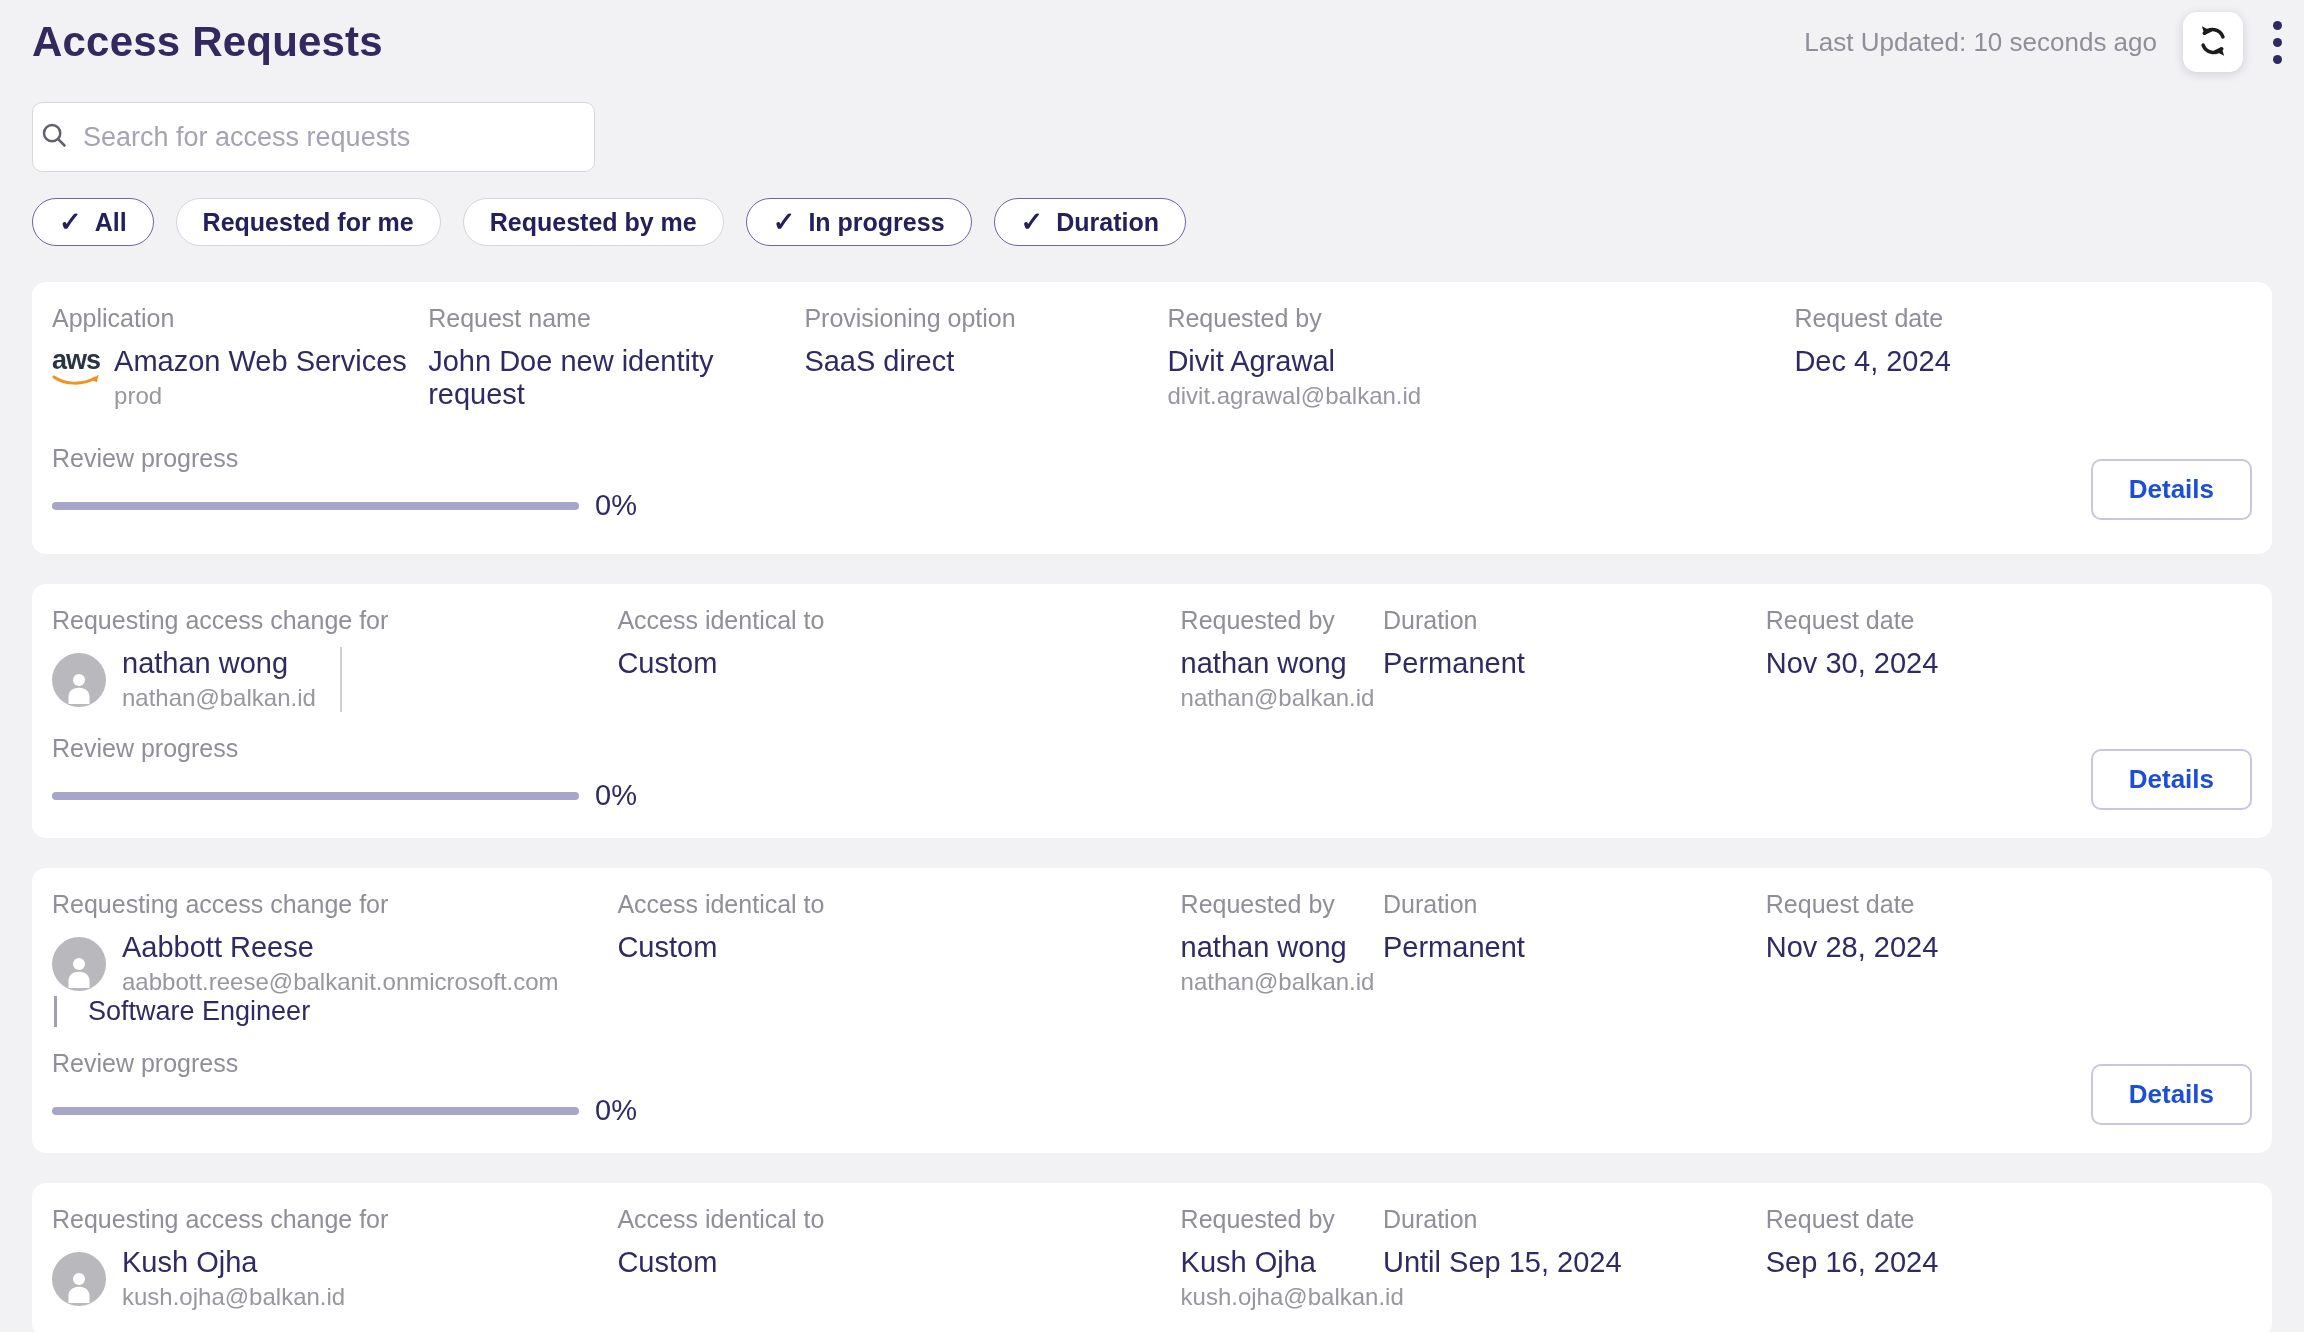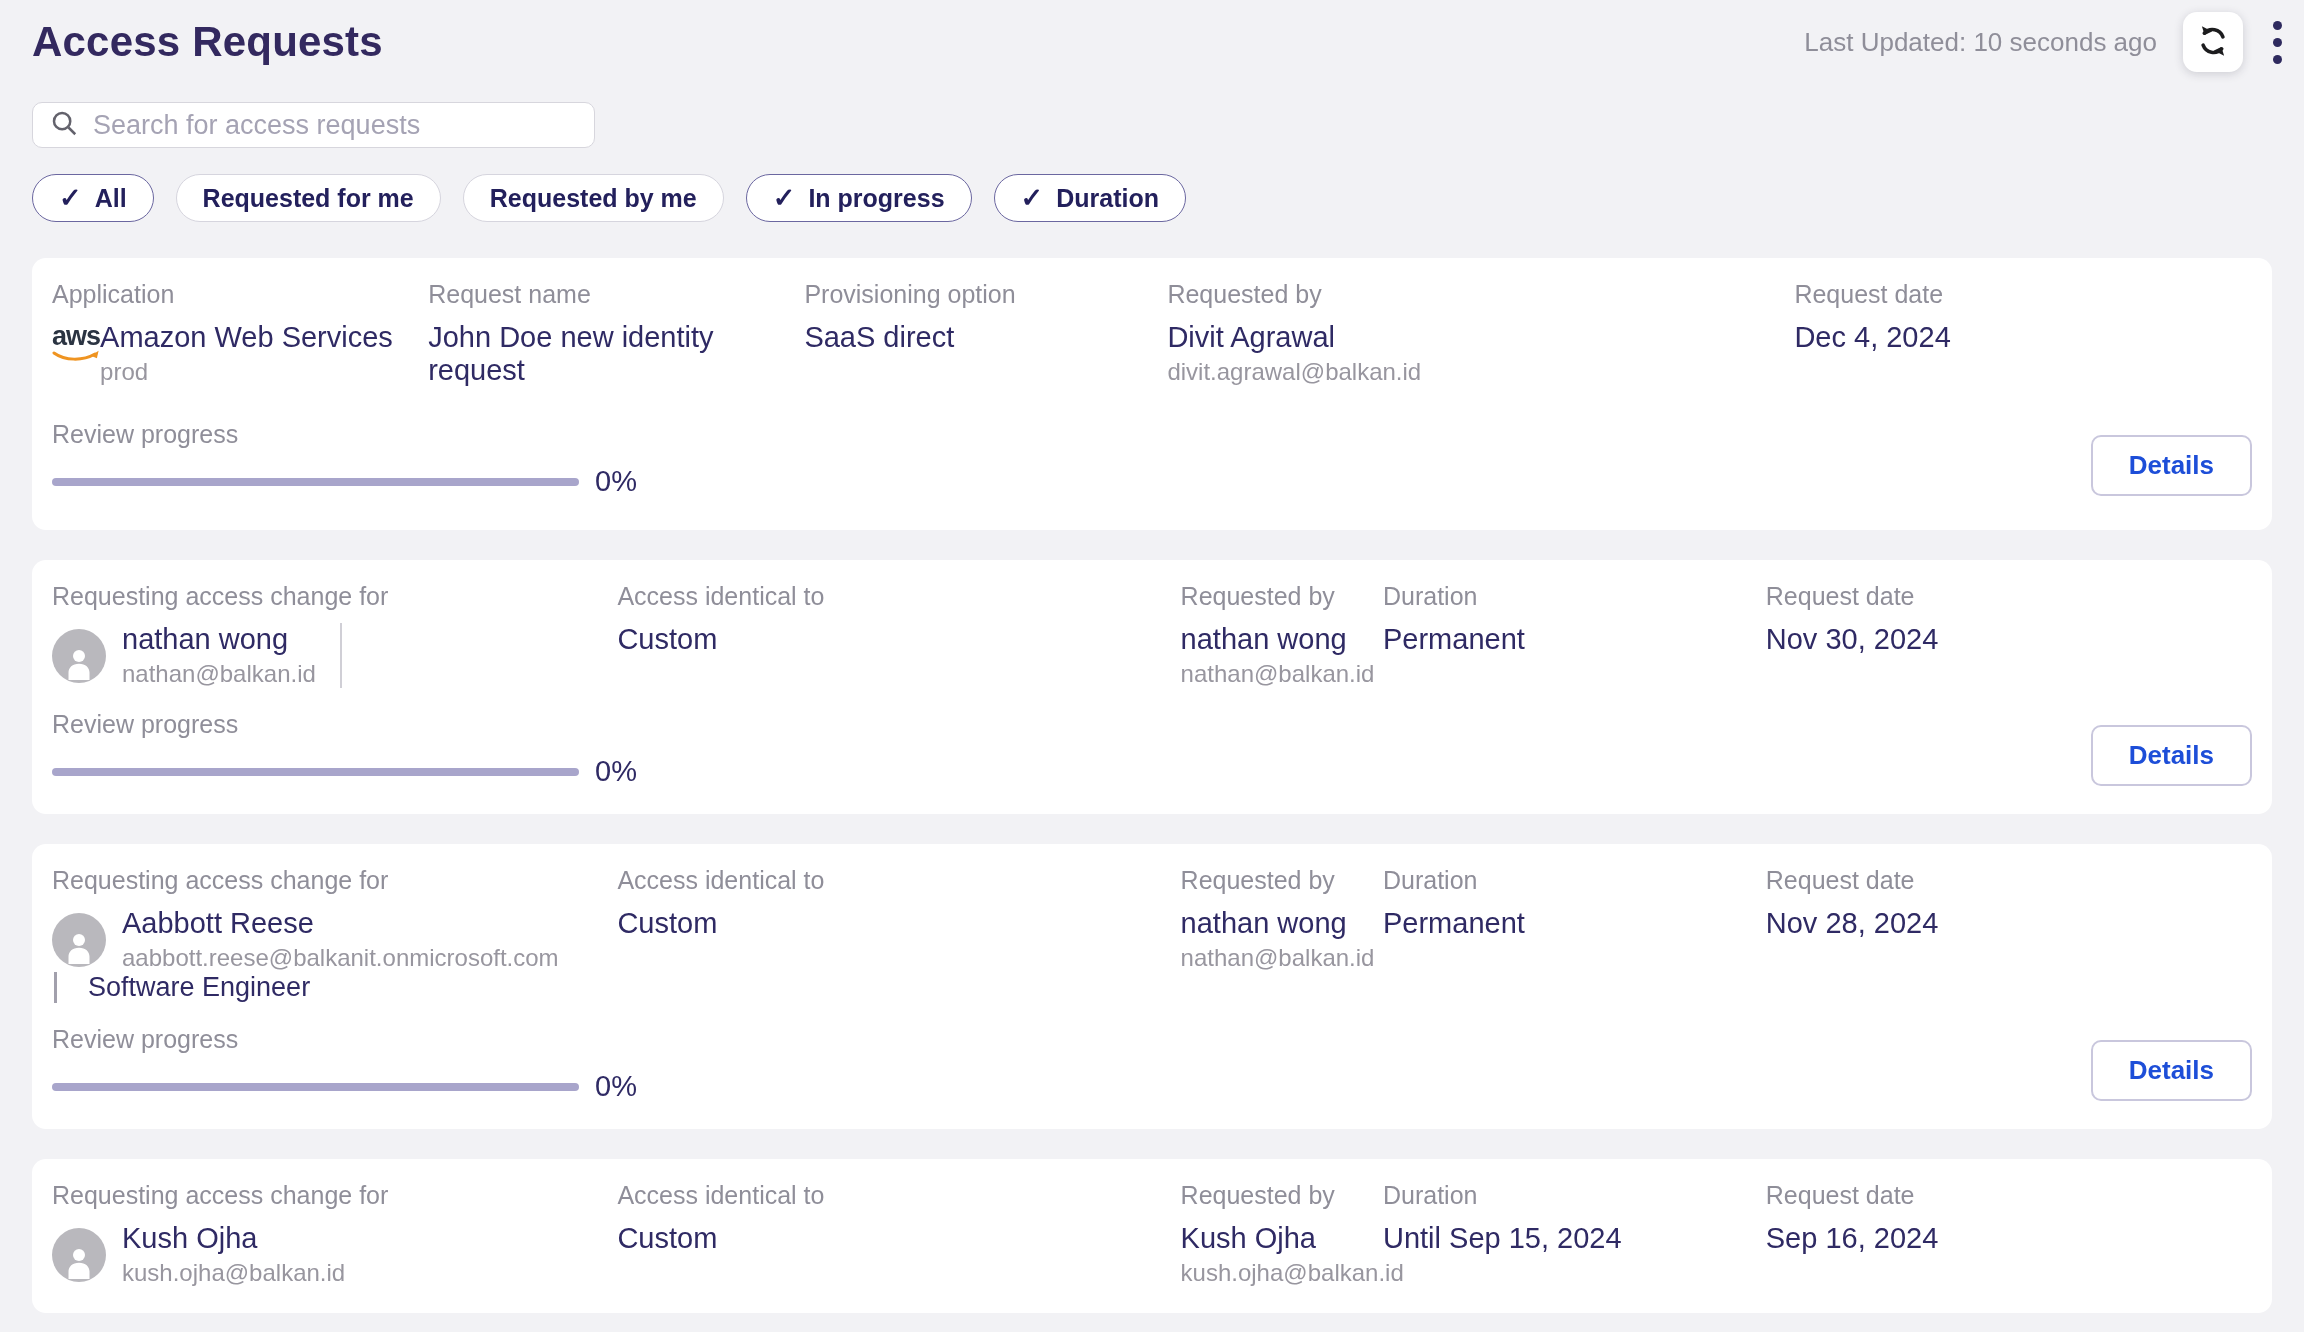--- a/index.html
+++ b/index.html
@@ -19,23 +19,23 @@
   .refresh-btn {
     width: 60px; height: 60px; background: #fff; border: none; border-radius: 14px;
     box-shadow: 0 2px 10px rgba(40,40,60,0.18);
     display: flex; align-items: center; justify-content: center; cursor: pointer;
   }
   .kebab { display: flex; flex-direction: column; gap: 8px; padding: 6px 4px; cursor: pointer; background: none; border: none; }
   .kebab .dot { width: 9px; height: 9px; border-radius: 50%; background: #2e2a5e; }
 
   
   .search-box {
-    margin-top: 30px; width: 563px; height: 46px; background: #fff;
+    margin-top: 30px; width: 563px; height: 70px; background: #fff;
     border: 1px solid #d7d6dd; border-radius: 10px;
-    display: flex; align-items: center; padding: 0 16px; gap: 14px;
+    display: flex; align-items: center; padding: 0 6px; gap: 14px;
   }
   .search-box input {
     border: none; outline: none; flex: 1; font-size: 27px;
     font-family: "Liberation Sans", sans-serif; color: #2f2a64; background: transparent;
   }
   .search-box input::placeholder { color: #a5a3b4; }
 
   
   .chips { margin-top: 26px; display: flex; gap: 22px; }
   .chip {
@@ -52,21 +52,21 @@
     background: #fff; border-radius: 14px; margin-top: 30px;
     padding: 22px 20px 26px 20px;
   }
   .card:first-of-type { margin-top: 36px; padding-bottom: 32px; }
   .grid1 { display: grid; grid-template-columns: 17.1% 17.1% 16.5% 28.5% 1fr; min-height: 110px; }
   .grid2 { display: grid; grid-template-columns: 25.7% 25.6% 9.2% 17.4% 1fr; }
   .label { font-size: 25px; color: #8f8e99; margin-bottom: 12px; white-space: nowrap; }
   .value { font-size: 29px; color: #2f2a64; }
   .sub { font-size: 24px; color: #98969f; margin-top: 4px; white-space: nowrap; }
 
-  .app-row { display: flex; align-items: flex-start; margin-top: 6px; }
+  .app-row { display: flex; align-items: flex-start; gap: 14px; margin-top: 6px; }
   .aws-logo { display: flex; flex-direction: column; align-items: center; margin-top: 2px; }
   .aws-text { font-size: 27px; font-weight: bold; color: #2b3442; letter-spacing: -1px; line-height: 1; }
 
   .person-row { display: flex; align-items: center; gap: 16px; margin-top: 2px; }
   .person-block.with-divider { border-right: 2px solid #d0cfd6; padding-right: 24px; }
   .avatar {
     width: 54px; height: 54px; border-radius: 50%; background: #b9b8bd;
     display: flex; align-items: flex-end; justify-content: center; overflow: hidden; flex: none;
   }
   .role-block { margin-left: 2px; border-left: 3px solid #a2a0ac; padding-left: 31px; }

